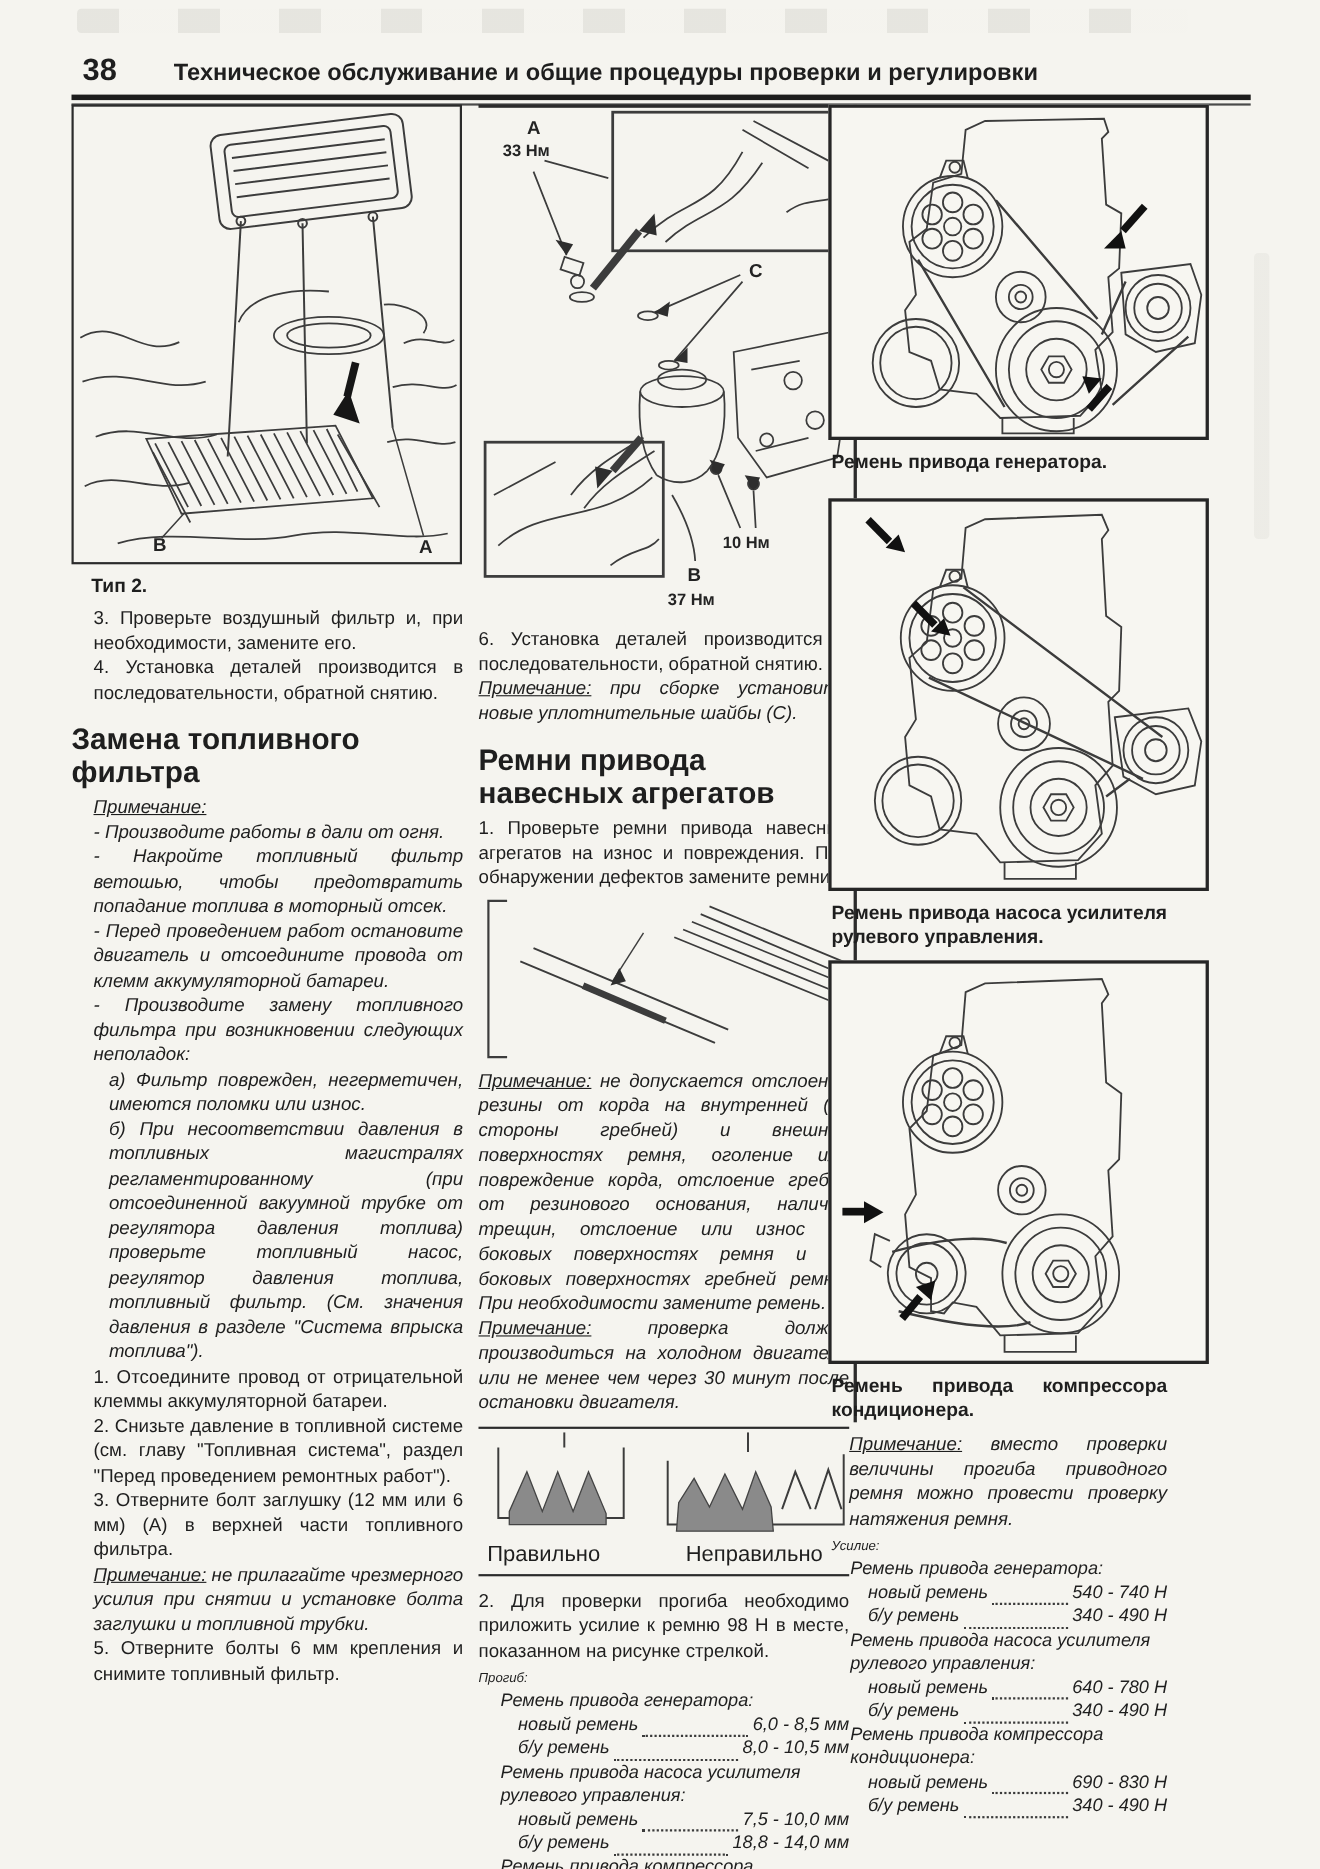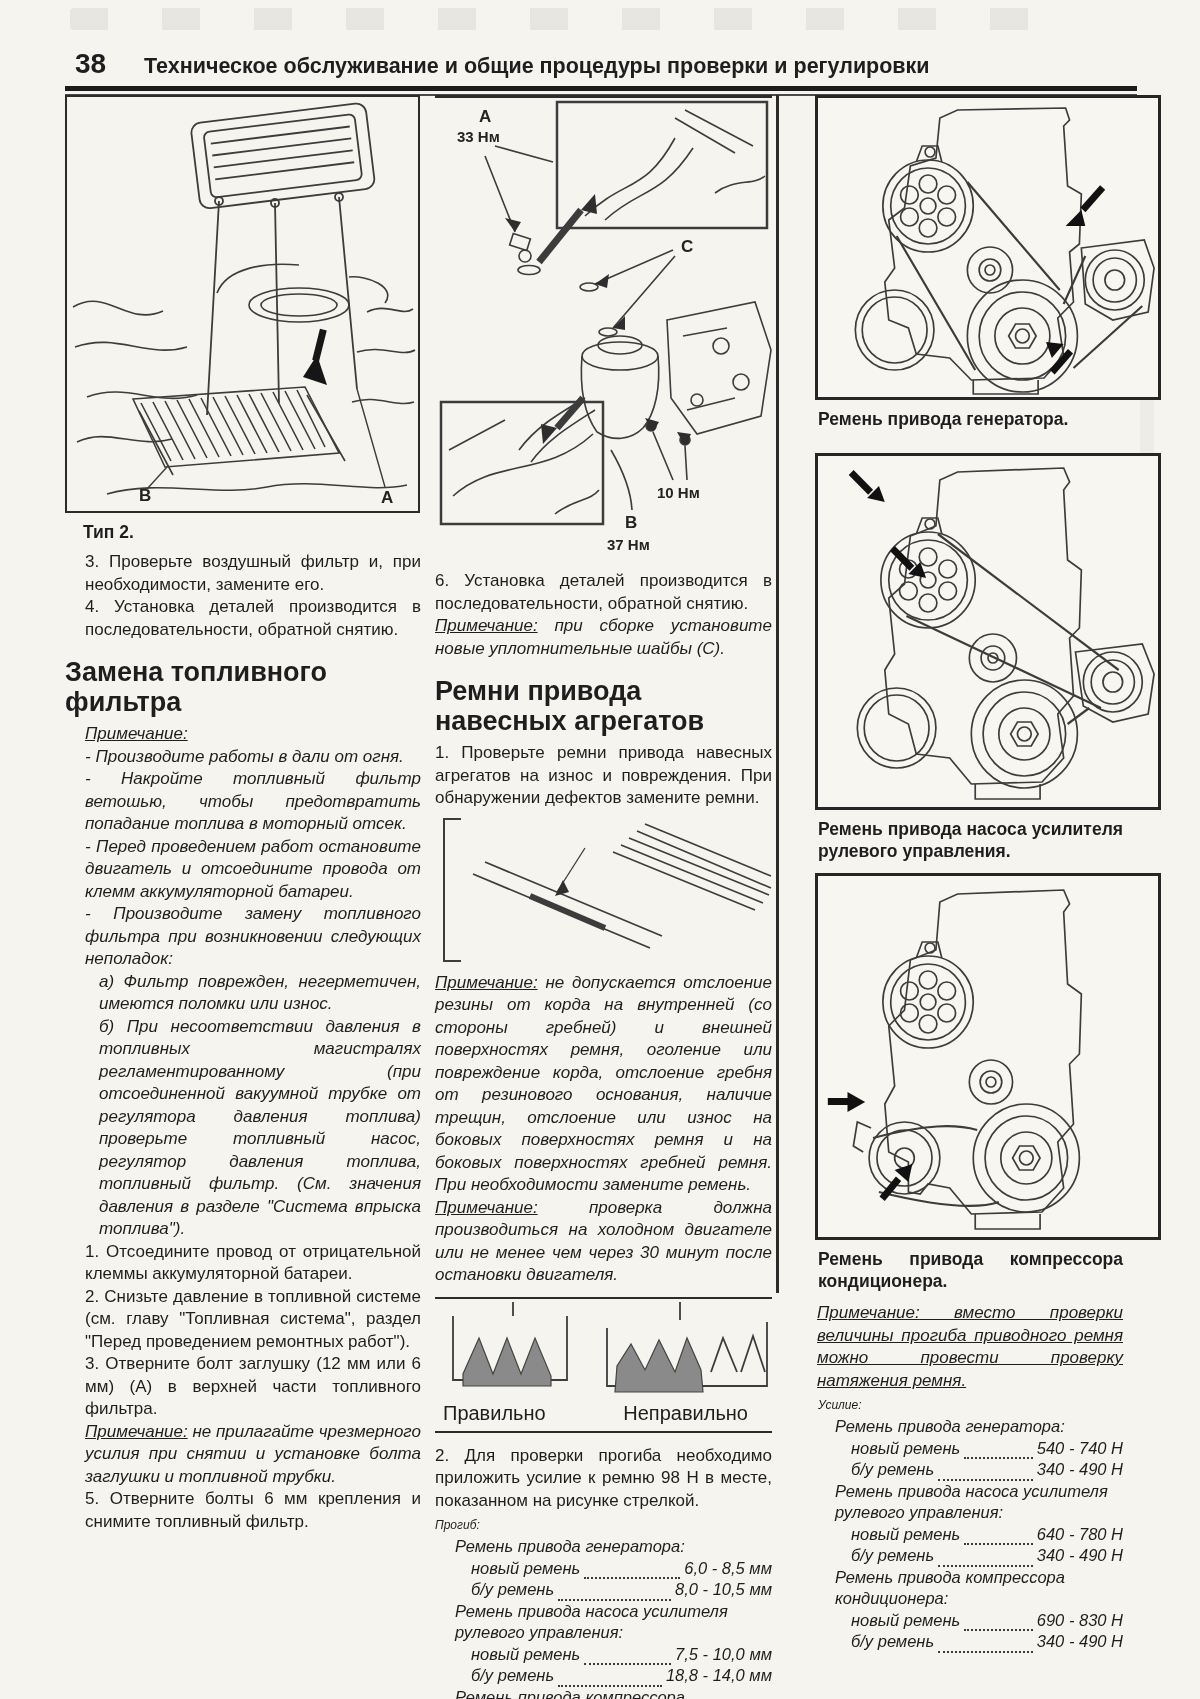--- a/index.html
+++ b/index.html
@@ -6,29 +6,29 @@
   body{
     width:1200px;height:1699px;position:relative;overflow:hidden;
     background:#f5f4ef;color:#1e1e1e;
     font-family:"Liberation Sans", sans-serif;
   }
   
   .smudge{position:absolute;opacity:.45;border-radius:4px;
     background:repeating-linear-gradient(90deg, rgba(150,150,140,.35) 0 38px, rgba(225,225,215,.05) 38px 92px);}
   
   .pagenum{position:absolute;left:75px;top:48px;font-size:28px;font-weight:bold;}
-  .pagetitle{position:absolute;left:144px;top:54px;font-size:21.5px;font-weight:bold;white-space:nowrap;}
+  .pagetitle{position:absolute;left:158px;top:54px;font-size:21.5px;font-weight:bold;white-space:nowrap;}
   .rule-main{position:absolute;left:65px;top:86px;width:1072px;height:5px;background:#1c1c1c;}
   .rule-sub{position:absolute;left:65px;top:94px;width:1072px;height:2px;background:#4a4a4a;}
   .colsep{position:absolute;left:776px;top:95px;width:3px;height:1198px;background:#2b2b2b;}
   
   .col{position:absolute;top:95px;}
   #col-left{left:65px;width:356px;}
   #col-mid{left:435px;width:337px;}
-  #col-right{left:815px;width:308px;}
+  #col-right{left:753px;width:308px;}
   
   .body{font-size:17px;line-height:22.5px;text-align:justify;margin:0;}
   .ml{margin-left:20px;}
   .note{font-style:italic;}
   .sub{margin-left:34px;}
   .note-label{text-decoration:underline;}
   h2.sect{font-size:27px;line-height:30px;font-weight:bold;margin:16px 0 6px 0;}
   .caption{font-weight:bold;font-size:17.5px;line-height:22px;margin:8px 0 0 3px;text-align:justify;}
   .spec{font-style:italic;font-size:16.5px;line-height:21.5px;margin:0;}
   .spec-head{font-style:italic;font-size:12px;line-height:22px;margin:2px 0 0 0;}
@@ -408,21 +408,21 @@
       <g fill="#111" stroke="none">
         <rect x="10" y="222" width="24" height="7"></rect>
         <path d="M48,226 L30,216 L30,236 Z"></path>
         <rect x="70" y="300" width="7" height="26" transform="rotate(40 74 313)"></rect>
         <path d="M96,288 L92,306 L78,294 Z"></path>
       </g>
     </svg>
   </div>
   <p class="caption">Ремень привода компрессора кондиционера.</p>
 
-  <p class="body note" style="margin-top:10px;margin-left:2px;text-decoration:underline;"><span class="note-label">Примечание:</span><span> вместо проверки величины прогиба приводного ремня можно провести проверку натяжения ремня.</span></p>
+  <p class="body note" style="margin-top:10px;margin-left:19px;"><span class="note-label">Примечание:</span><span> вместо проверки величины прогиба приводного ремня можно провести проверку натяжения ремня.</span></p>
 
   <p class="spec-head" style="margin-left:3px;">Усилие:</p>
   <p class="spec spec-group-name">Ремень привода генератора:</p>
   <div class="spec spec-row">
       <span class="lbl">новый ремень</span>
       <span class="leader"></span>
       <span class="val">540 - 740 Н</span>
     </div>
   <div class="spec spec-row">
       <span class="lbl">б/у ремень</span>

